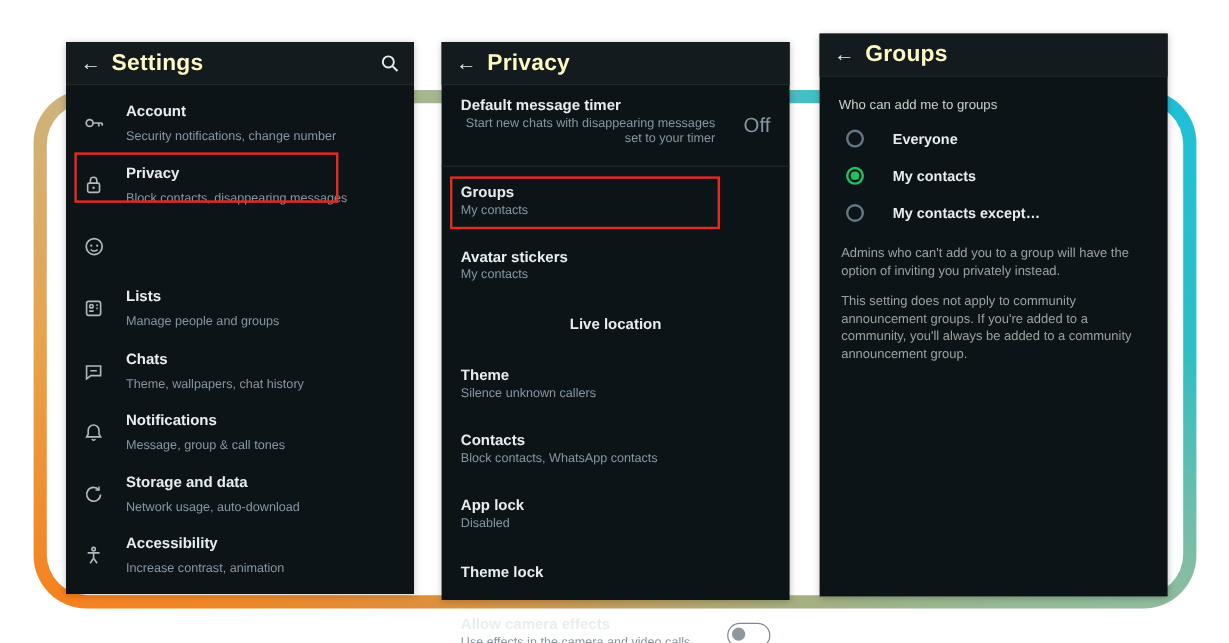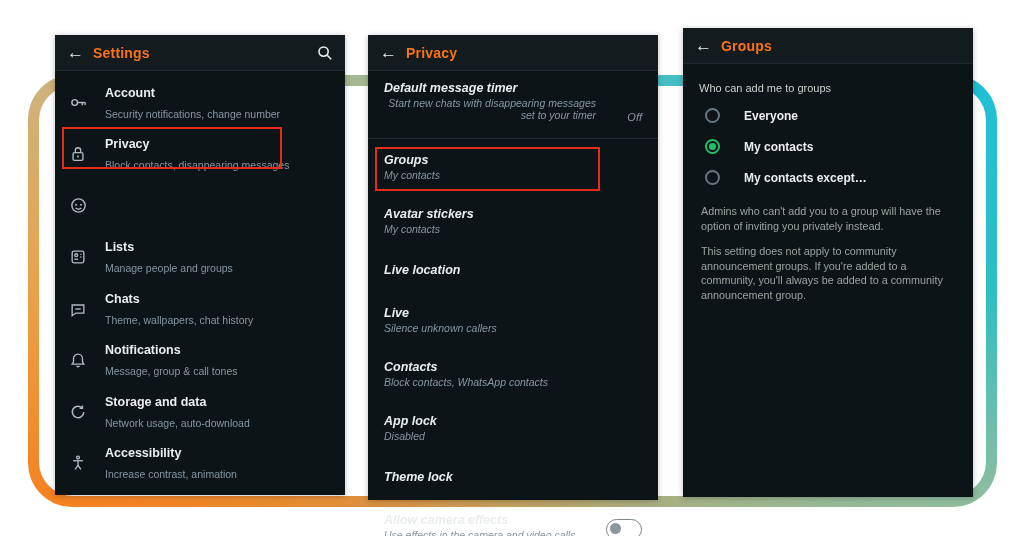--- a/index.html
+++ b/index.html
@@ -15,38 +15,38 @@
     border-radius:34px;background:#ffffff;}
 
   
   .panel{position:absolute;background:#0d1418;color:#e9edef;box-shadow:0 1px 6px rgba(0,0,0,.25);}
   .panel1{left:55px;top:35px;width:290px;height:460px;}
   .panel2{left:368px;top:35px;width:290px;height:465px;}
   .panel3{left:683px;top:28px;width:290px;height:469px;}
 
   .hdr{height:35px;display:flex;align-items:center;padding:0 12px;background:#141b1f;}
   .hdr .back{font-size:17px;color:#e9edef;width:26px;cursor:pointer;}
-  .hdr .htitle{font-size:14px;font-weight:700;letter-spacing:.2px;color:#f97316;}
+  .hdr .htitle{font-size:19px;font-weight:700;letter-spacing:.2px;color:#fef9c3;}
   .hdr .spacer{flex:1;}
   .divider{height:1px;background:#20292e;}
 
   
   .p1-list{padding-top:6px;}
   .p1-item{height:51.5px;display:flex;align-items:center;padding:0 14px;cursor:pointer;}
   .p1-icon{width:36px;flex:0 0 36px;display:flex;align-items:center;color:#aebac1;}
   .itxt{display:flex;flex-direction:column;gap:8px;min-width:0;}
   .t{font-size:12.5px;font-weight:700;color:#e9edef;line-height:14px;}
   .s{font-size:10.5px;color:#8696a0;line-height:12px;}
 
   
-  .p2-item{padding:7px 16px 6px 16px;cursor:pointer;font-style:italic;}
+  .p2-item{padding:7px 16px 6px 16px;cursor:pointer;}
   .p2-item .t{margin-bottom:2px;display:block;}
   .row-flex{display:flex;align-items:flex-start;}
   .row-main{flex:1;min-width:0;}
-  .val{font-size:11px;color:#8696a0;margin-left:10px;margin-top:30px;padding-left:20px;}
+  .val{font-size:17px;color:#8696a0;margin-left:10px;margin-top:14px;padding-left:20px;}
   .sub-wrap{width:212px;}
   .h64{height:51px;}
   .h50{height:36px;}
   .h40{height:25px;}
 
   .redbox{position:absolute;border:2px solid #e52b1e;pointer-events:none;}
 
   
   .toggle{width:34px;height:19px;border:1.5px solid #7c878e;border-radius:11px;
     display:inline-block;position:relative;flex:0 0 34px;margin-top:6px;margin-left:8px;cursor:pointer;}
@@ -224,26 +224,26 @@
     <div class="p2-item h50" style="padding-top:14px;">
       <span class="t">Groups</span>
       <span class="s" style="display:block;">My contacts</span>
     </div>
 
     <div class="p2-item h50" style="padding-top:12px;">
       <span class="t">Avatar stickers</span>
       <span class="s" style="display:block;">My contacts</span>
     </div>
 
-    <div class="p2-item h40" style="padding-top:14px;">
+    <div class="p2-item h40" style="padding-top:14px;text-align:center;">
       <span class="t">Live location</span>
     </div>
 
     <div class="p2-item h50" style="padding-top:12px;">
-      <span class="t">Live</span>
+      <span class="t">Theme</span>
       <span class="s" style="display:block;">Silence unknown callers</span>
     </div>
 
     <div class="p2-item h50" style="padding-top:12px;">
       <span class="t">Contacts</span>
       <span class="s" style="display:block;">Block contacts, WhatsApp contacts</span>
     </div>
 
     <div class="p2-item h50" style="padding-top:12px;">
       <span class="t">App lock</span>

